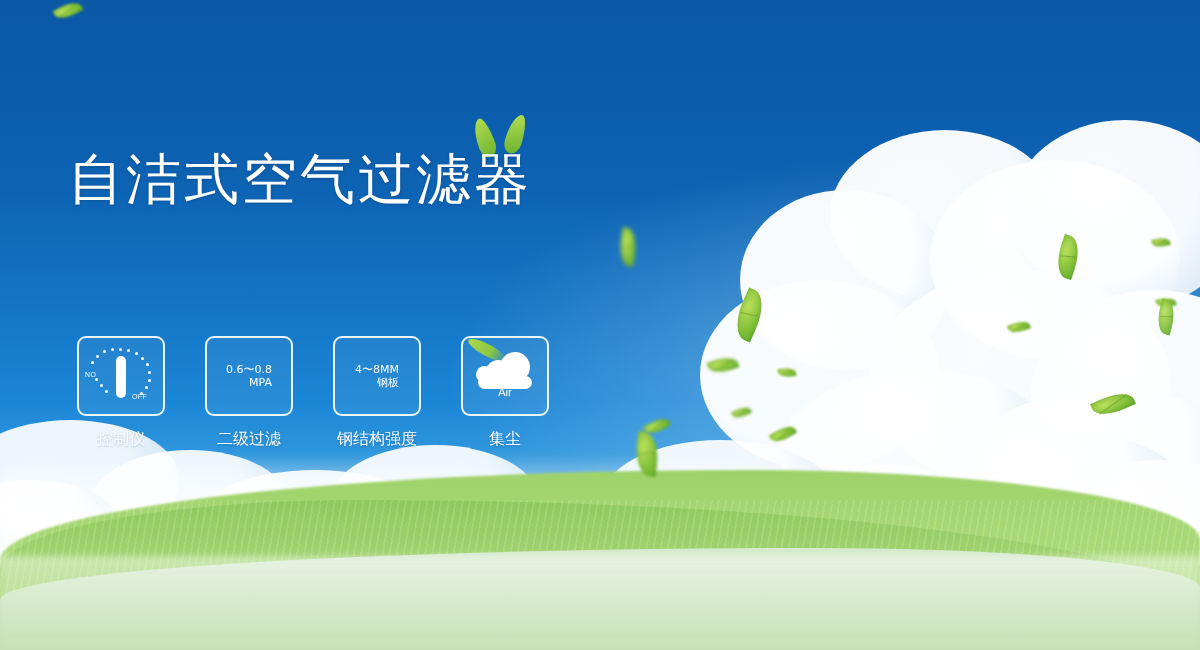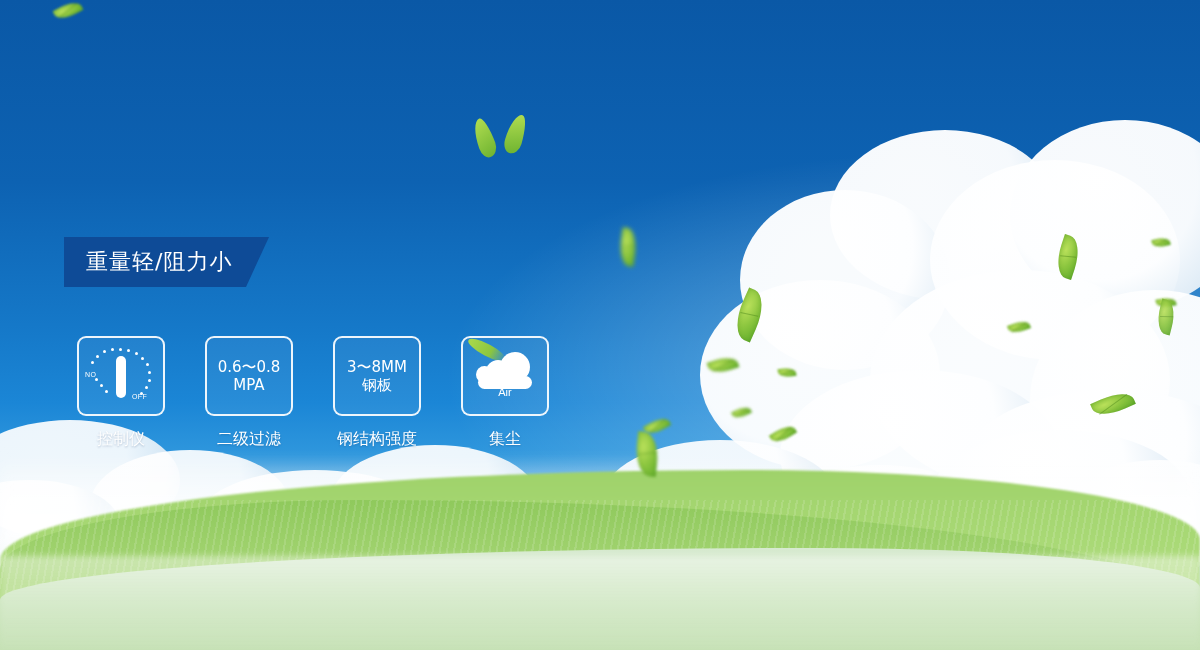--- a/index.html
+++ b/index.html
@@ -121,21 +121,21 @@
   
   #features{position:absolute;left:78px;top:336px;display:flex;gap:42px;}
   .feature{width:86px;display:flex;flex-direction:column;align-items:center;}
   .fbox{
     width:84px;height:76px;border:2px solid rgba(255,255,255,.92);
     border-radius:9px;position:relative;
     display:flex;align-items:center;justify-content:center;
     background:rgba(255,255,255,.06);
   }
   .ftext{
-    color:#fff;text-align:center;line-height:1.22;font-size:15px;
+    color:#fff;text-align:right;line-height:1.22;font-size:11px;
     font-family:"DejaVu Sans","Liberation Sans",sans-serif;
   }
   .ftext .l2{display:block;}
   .flabel{
     margin-top:13px;color:#fff;font-size:16px;white-space:nowrap;
     font-family:"DejaVu Sans","Liberation Sans",sans-serif;
     text-shadow:0 1px 2px rgba(0,40,90,.25);
   }
 
   
@@ -229,25 +229,23 @@
   <div class="leaf" style="left:1092px;top:395px;width:42px;height:18px;transform:rotate(-24deg);"></div>
   <div class="leaf" style="left:1008px;top:322px;width:22px;height:10px;transform:rotate(-20deg);filter:blur(1.1px);"></div>
   <div class="leaf" style="left:636px;top:432px;width:22px;height:44px;transform:rotate(6deg);filter:blur(1.4px);"></div>
   <div class="leaf" style="left:644px;top:420px;width:26px;height:12px;transform:rotate(-30deg);filter:blur(1.6px);"></div>
 
   <div class="sprout">
     <div class="sl sl1"></div>
     <div class="sl sl2"></div>
   </div>
 
+  <div id="title">自洁式空气过滤器</div>
 
   <div id="subtitle">
-    <div id="sub-left">
-      <span>重量轻/阻力小</span>
-    </div>
   </div>
 
   <div id="features">
 
     <div class="feature">
       <div class="fbox">
         <div class="gauge">
           <div class="needle"></div>
           <div class="dot" style="left:34px;top:4px;"></div>
           <div class="dot" style="left:42px;top:5px;"></div>
@@ -279,21 +277,21 @@
           <span class="l2">MPA</span>
         </div>
       </div>
       <div class="flabel">二级过滤</div>
     </div>
 
 
     <div class="feature">
       <div class="fbox">
         <div class="ftext">
-          <span>3〜8MM</span>
+          <span>4〜8MM</span>
           <span class="l2">钢板</span>
         </div>
       </div>
       <div class="flabel">钢结构强度</div>
     </div>
 
     <div class="feature">
       <div class="fbox">
         <div class="cicon">
           <div class="streak"></div>

